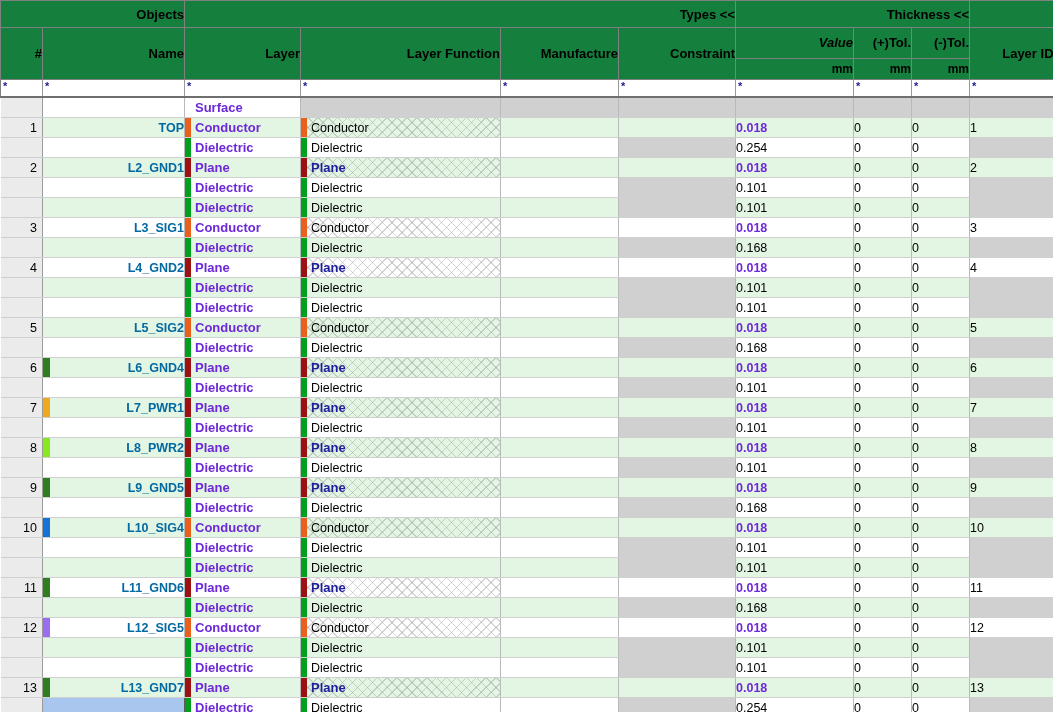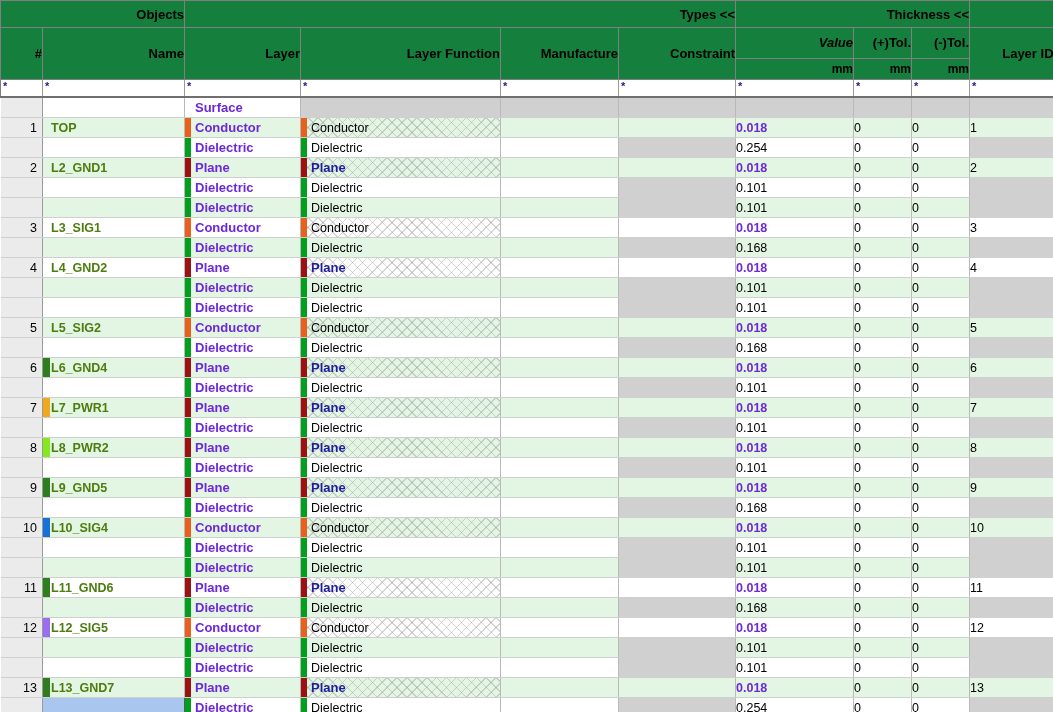--- a/index.html
+++ b/index.html
@@ -88,23 +88,24 @@
   }
   
   .bg-green { background: #e3f5e3; }
   .bg-white { background: #ffffff; }
   .bg-gray  { background: #d0d0d0; }
 
   
   td.c-name {
     padding-left: 4px;
     font-weight: bold;
-    color: #4d7c0f;
+    color: #0369a1;
     border-right: 1px solid #9a9a9a;
     position: relative;
+    text-align: right;
   }
   td.c-name .swatch {
     position: absolute;
     left: 0;
     top: 0;
     bottom: 0;
     width: 7px;
   }
   td.c-name .nmtxt {
     position: relative;

